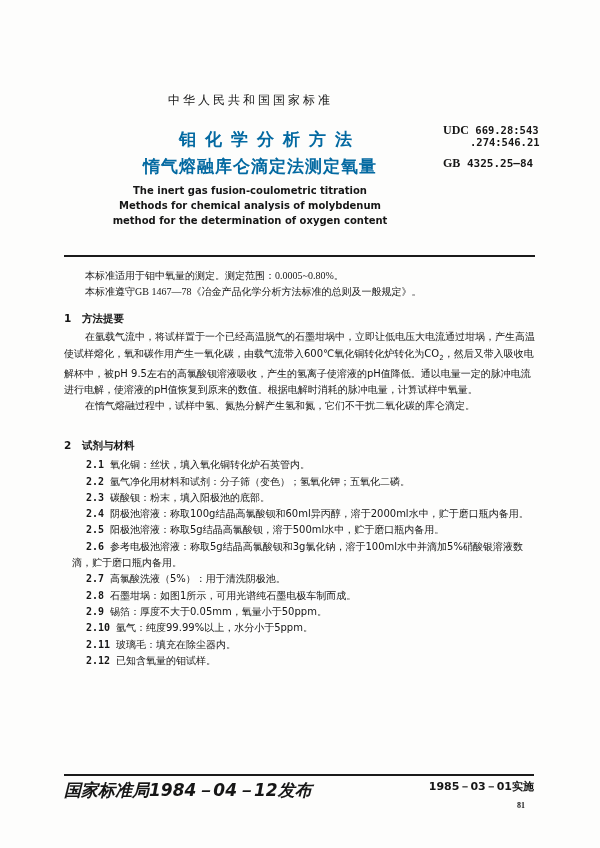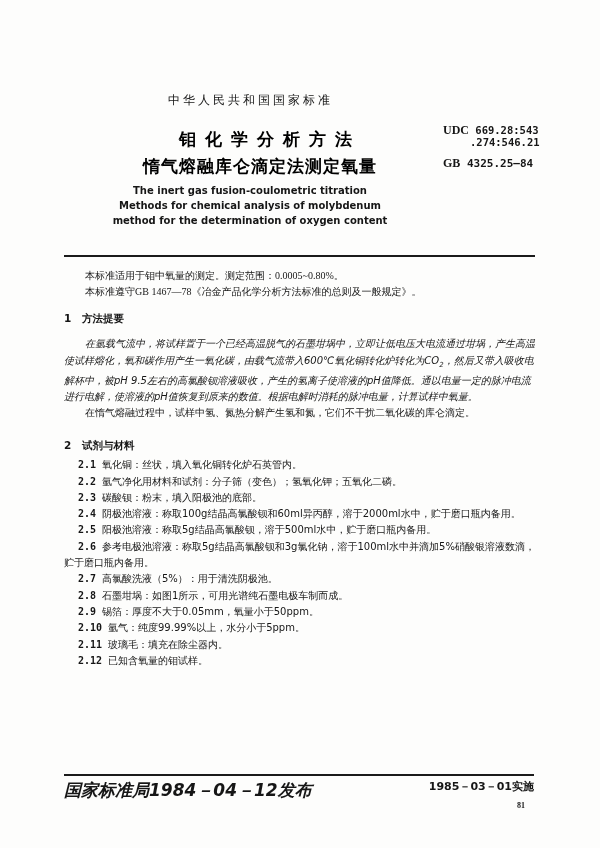--- a/index.html
+++ b/index.html
@@ -10,21 +10,21 @@
   .page { position: absolute; inset: 0; background: #fdfdfc; }
 
   .national {
     position: absolute; top: 92px; left: 0; width: 100%;
     text-align: left; padding-left: 168px; box-sizing: border-box;
     font-family: "DejaVu Sans", sans-serif; font-weight: normal;
     font-size: 12px; letter-spacing: 3px;
   }
   .title-cn {
     position: absolute; left: 150px; width: 240px; text-align: center;
-    font-family: Liberation Serif, serif; font-weight: bold; color: #000000;
+    font-family: Liberation Serif, serif; font-weight: bold; color: #0369a1;
   }
   .title-cn.t1 { top: 128px; font-size: 17px; letter-spacing: 9px; }
   .title-cn.t2 { top: 155px; font-size: 17px; letter-spacing: 1px; left: 130px; width: 260px; }
 
   .udc {
     position: absolute; left: 443px; top: 124px;
     font-family: "DejaVu Sans Mono", monospace; font-weight: bold; font-size: 10.5px; line-height: 12px;
   }
   .udc .lbl { font-family: "Liberation Serif", serif; font-size: 12px; }
   .udc .l2 { padding-left: 27px; }
@@ -98,29 +98,29 @@
 
   <div class="body" style="top:268px;font-family:Liberation Serif, serif;">
     <p class="p-indent">本标准适用于钼中氧量的测定。测定范围：0.0005~0.80%。</p>
     <p class="p-indent">本标准遵守GB 1467—78《冶金产品化学分析方法标准的总则及一般规定》。</p>
   </div>
 
   <div class="body" style="top:310px;">
     <p class="sec-head">
       <span class="sec-num">1</span><span>方法提要</span>
     </p>
-    <p class="p-indent" style="margin-top:10px;font-style:italic;"><span>在氩载气流中，将试样置于一个已经高温脱气的石墨坩埚中，立即让低电压大电流通过坩埚，产生高温使试样熔化，氧和碳作用产生一氧化碳，由载气流带入600℃氧化铜转化炉转化为CO</span><sub>2</sub><span>，然后又带入吸收电解杯中，被pH 9.5左右的高氯酸钡溶液吸收，产生的氢离子使溶液的pH值降低。通以电量一定的脉冲电流进行电解，使溶液的pH值恢复到原来的数值。根据电解时消耗的脉冲电量，计算试样中氧量。</span></p>
+    <p class="p-indent" style="margin-top:3px;"><span>在氩载气流中，将试样置于一个已经高温脱气的石墨坩埚中，立即让低电压大电流通过坩埚，产生高温使试样熔化，氧和碳作用产生一氧化碳，由载气流带入600℃氧化铜转化炉转化为CO</span><sub>2</sub><span>，然后又带入吸收电解杯中，被pH 9.5左右的高氯酸钡溶液吸收，产生的氢离子使溶液的pH值降低。通以电量一定的脉冲电流进行电解，使溶液的pH值恢复到原来的数值。根据电解时消耗的脉冲电量，计算试样中氧量。</span></p>
     <p class="p-indent">在惰气熔融过程中，试样中氢、氮热分解产生氢和氮，它们不干扰二氧化碳的库仑滴定。</p>
   </div>
 
   <div class="body" style="top:437px;">
     <p class="sec-head">
       <span class="sec-num">2</span><span>试剂与材料</span>
     </p>
-    <div style="margin-top:4px;">
+    <div style="margin-top:4px;margin-left:8px;">
       <p class="item"><span class="num">2.1</span><span>氧化铜：丝状，填入氧化铜转化炉石英管内。</span></p>
       <p class="item"><span class="num">2.2</span><span>氩气净化用材料和试剂：分子筛（变色）；氢氧化钾；五氧化二磷。</span></p>
       <p class="item"><span class="num">2.3</span><span>碳酸钡：粉末，填入阳极池的底部。</span></p>
       <p class="item"><span class="num">2.4</span><span>阴极池溶液：称取100g结晶高氯酸钡和60ml异丙醇，溶于2000ml水中，贮于磨口瓶内备用。</span></p>
       <p class="item"><span class="num">2.5</span><span>阳极池溶液：称取5g结晶高氯酸钡，溶于500ml水中，贮于磨口瓶内备用。</span></p>
       <p class="item-wrap"><span class="num">2.6</span><span>参考电极池溶液：称取5g结晶高氯酸钡和3g氯化钠，溶于100ml水中并滴加5%硝酸银溶液数滴，贮于磨口瓶内备用。</span></p>
       <p class="item"><span class="num">2.7</span><span>高氯酸洗液（5%）：用于清洗阴极池。</span></p>
       <p class="item"><span class="num">2.8</span><span>石墨坩埚：如图1所示，可用光谱纯石墨电极车制而成。</span></p>
       <p class="item"><span class="num">2.9</span><span>锡箔：厚度不大于0.05mm，氧量小于50ppm。</span></p>
       <p class="item"><span class="num wide">2.10</span><span>氩气：纯度99.99%以上，水分小于5ppm。</span></p>

